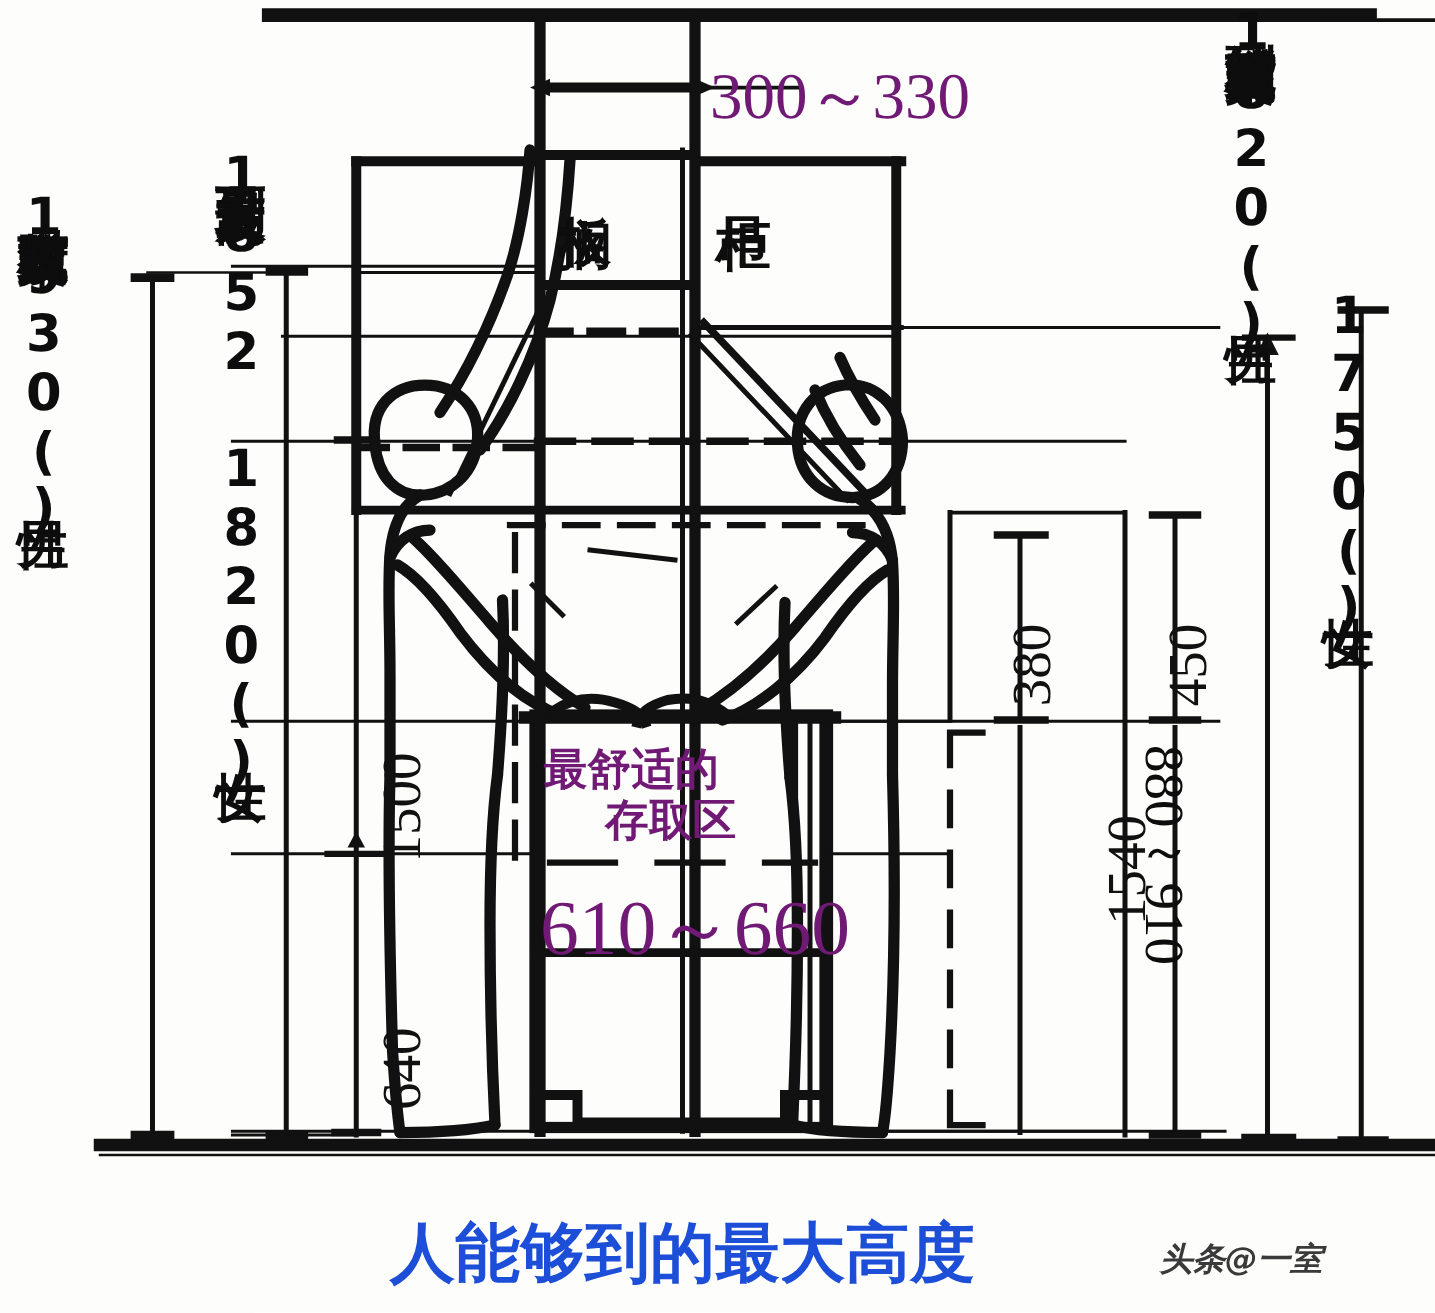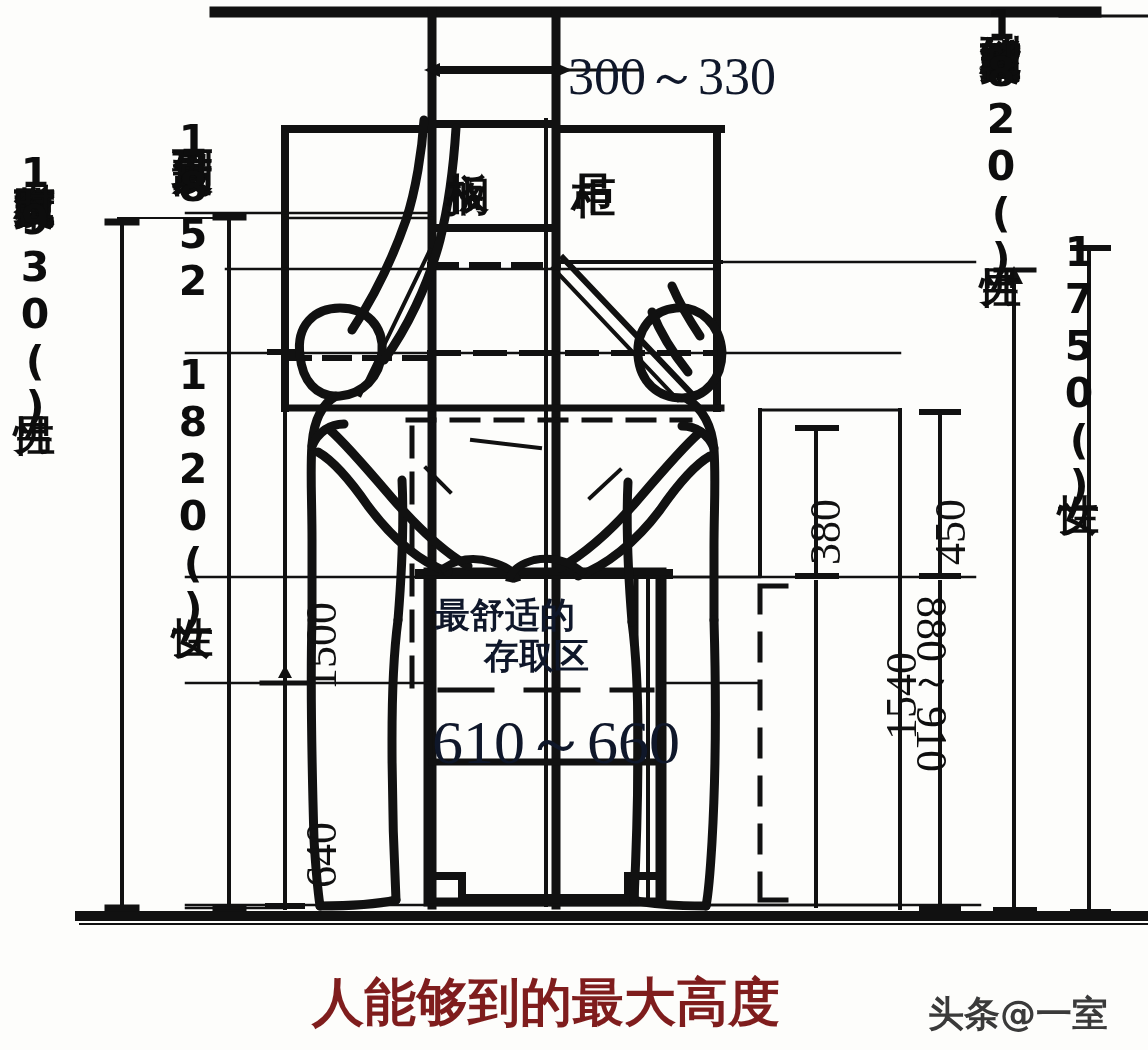--- a/index.html
+++ b/index.html
@@ -16,36 +16,36 @@
     letter-spacing:-1px;
   }
   .vtext.rot{
     writing-mode:vertical-rl;
     text-orientation:mixed;
   }
   .htext{
     position:absolute;
     white-space:nowrap;
     font-family:"Liberation Serif",serif;
-    color:#0f172a;
+    color:#701a75;
   }
   .num-v{
     position:absolute;
     white-space:nowrap;
     font-family:"Liberation Serif",serif;
     color:#111;
     transform-origin:0 0;
     transform:rotate(-90deg);
   }
   .cjk{font-family:"DejaVu Sans",sans-serif;font-weight:700;}
   .cap{
     position:absolute;
     font-family:Liberation Sans, sans-serif;
     font-weight:700;
-    color:#7f1d1d;
+    color:#1d4ed8;
     white-space:nowrap;
   }
   .wm{
     position:absolute;
     font-family:"DejaVu Sans",sans-serif;
     color:#3a3a3a;
     white-space:nowrap;
     font-weight:600;
   }
 </style>
@@ -242,15 +242,15 @@
   <div class="num-v" style="left:876px; top:740px; font-size:44px;">1540</div>
 
   <div class="vtext rot" style="left:902px; top:596px; font-size:44px; letter-spacing:0;">880～910</div>
 
   <div class="vtext cjk" style="left:980px; top:12px; font-size:41px; line-height:1.0;">下面有柜式案台时能够到1820(男性)</div>
 
   <div class="vtext cjk" style="left:1058px; top:228px; font-size:41px; line-height:1.0;">1750(女性)</div>
 
   <div class="cap" style="left:312px; top:968px; font-size:52px;">人能够到的最大高度</div>
 
-  <div class="wm" style="left:928px; top:990px; font-size:36px;">头条@一室</div>
+  <div class="wm" style="left:928px; top:990px; font-size:26px;font-style:italic;">头条@一室</div>
 
 </div>
 
 </body></html>

